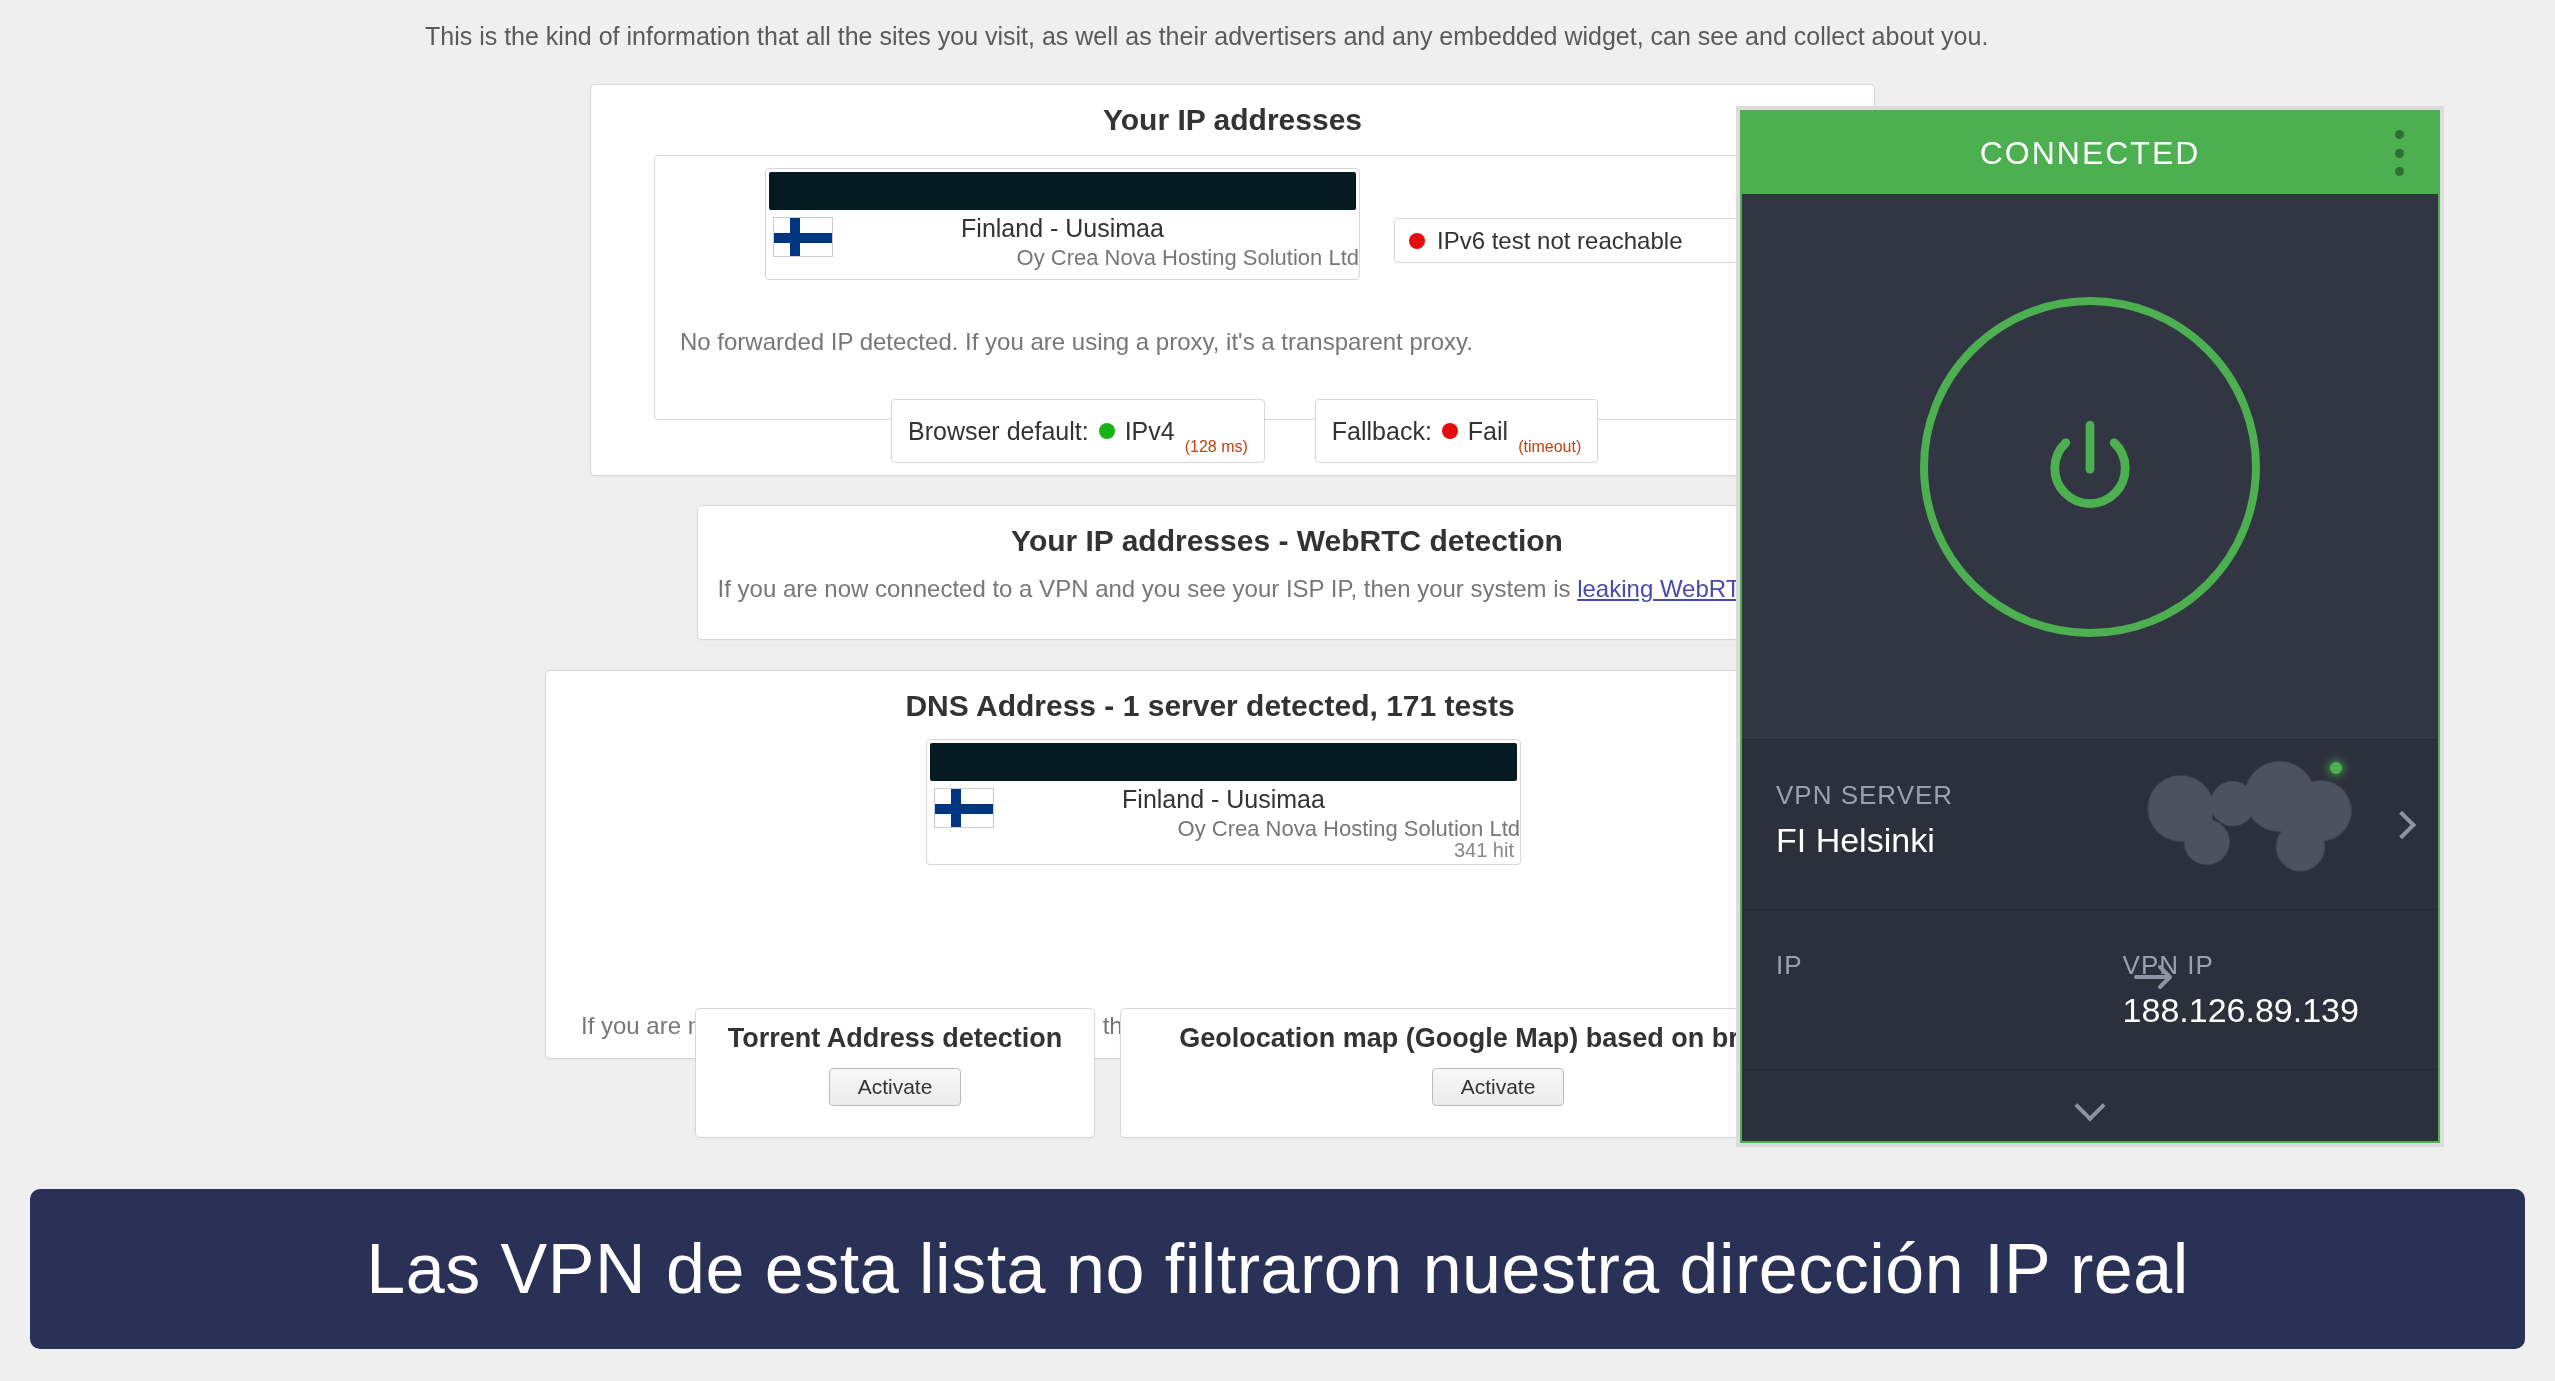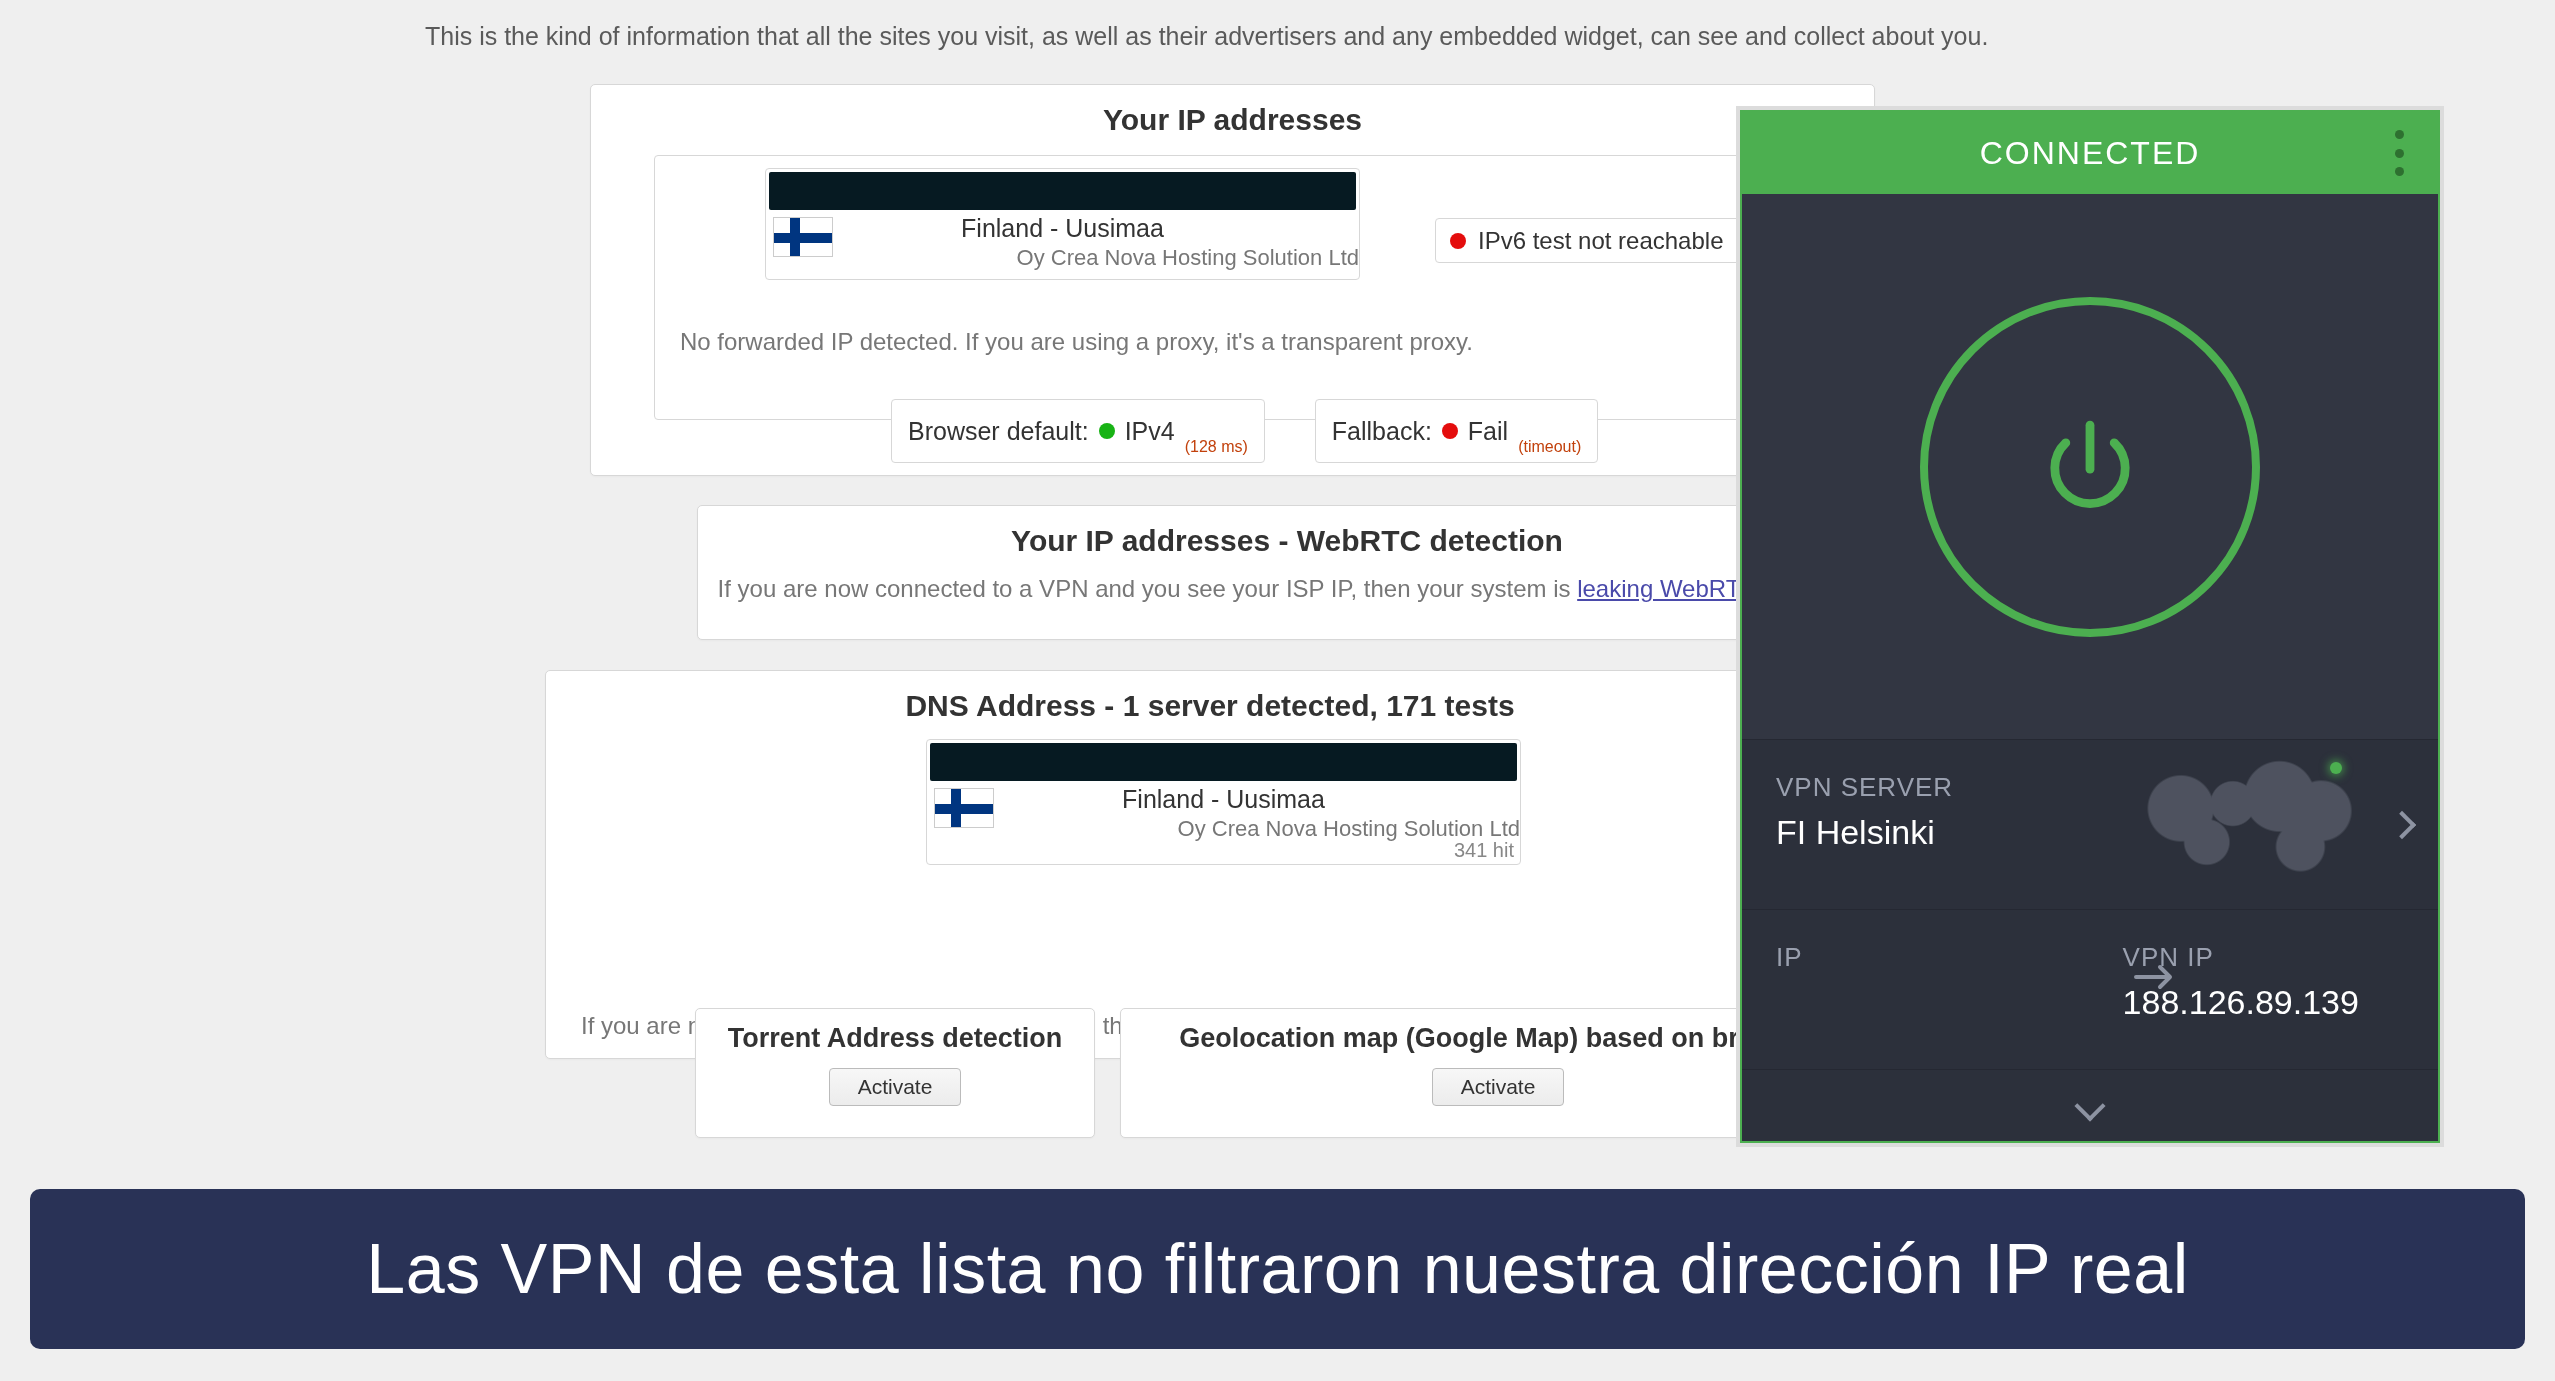--- a/index.html
+++ b/index.html
@@ -82,21 +82,21 @@
     .flag-fi::before { left: 16px; top: 0; width: 10px; height: 100%; }
     .flag-fi::after { left: 0; top: 15px; width: 100%; height: 10px; }
     .ip-block .flag-fi { top: 48px; }
     .no-forward {
       position: absolute;
       left: 25px; top: 172px;
       font-size: 24px; color: #777;
     }
     .ipv6-box {
       position: absolute;
-      left: 780px; top: 62px;
+      left: 739px; top: 62px;
       width: 380px; height: 45px;
       border: 1px solid #d7d7d7; border-radius: 4px;
       display: flex; align-items: center; padding-left: 14px;
       font-size: 24px; color: #333; gap: 12px;
     }
     .dot { width: 16px; height: 16px; border-radius: 50%; display: inline-block; }
     .dot.red { background: #e40d0d; }
     .dot.green { background: #18b315; }
     .status-row {
       position: absolute;
@@ -167,21 +167,21 @@
     .vpn-power-area { height: 545px; display:flex; align-items:center; justify-content:center; background:#323642; }
     .power-ring {
       width: 340px; height: 340px; border: 8px solid #4CAF50; border-radius: 50%;
       display:flex; align-items:center; justify-content:center;
       cursor:pointer;
     }
     .power-ring svg { width: 110px; height: 110px; }
     .vpn-section {
       border-top: 1px solid #252832;
       background: #2c303b;
-      padding: 32px 34px;
+      padding: 40px 34px;
       position: relative;
     }
     .vpn-section .label { color: #9aa0af; font-size: 26px; letter-spacing: 1px; margin-bottom: 10px; }
     .vpn-section .value { color: #fff; font-size: 34px; }
     .chevron-right {
       position: absolute; right: 26px; top: 50%; transform: translateY(-50%);
       width: 20px; height: 20px;
       border-right: 4px solid #8d93a2; border-top: 4px solid #8d93a2;
       transform-origin: center; transform: translateY(-50%) rotate(45deg);
     }

